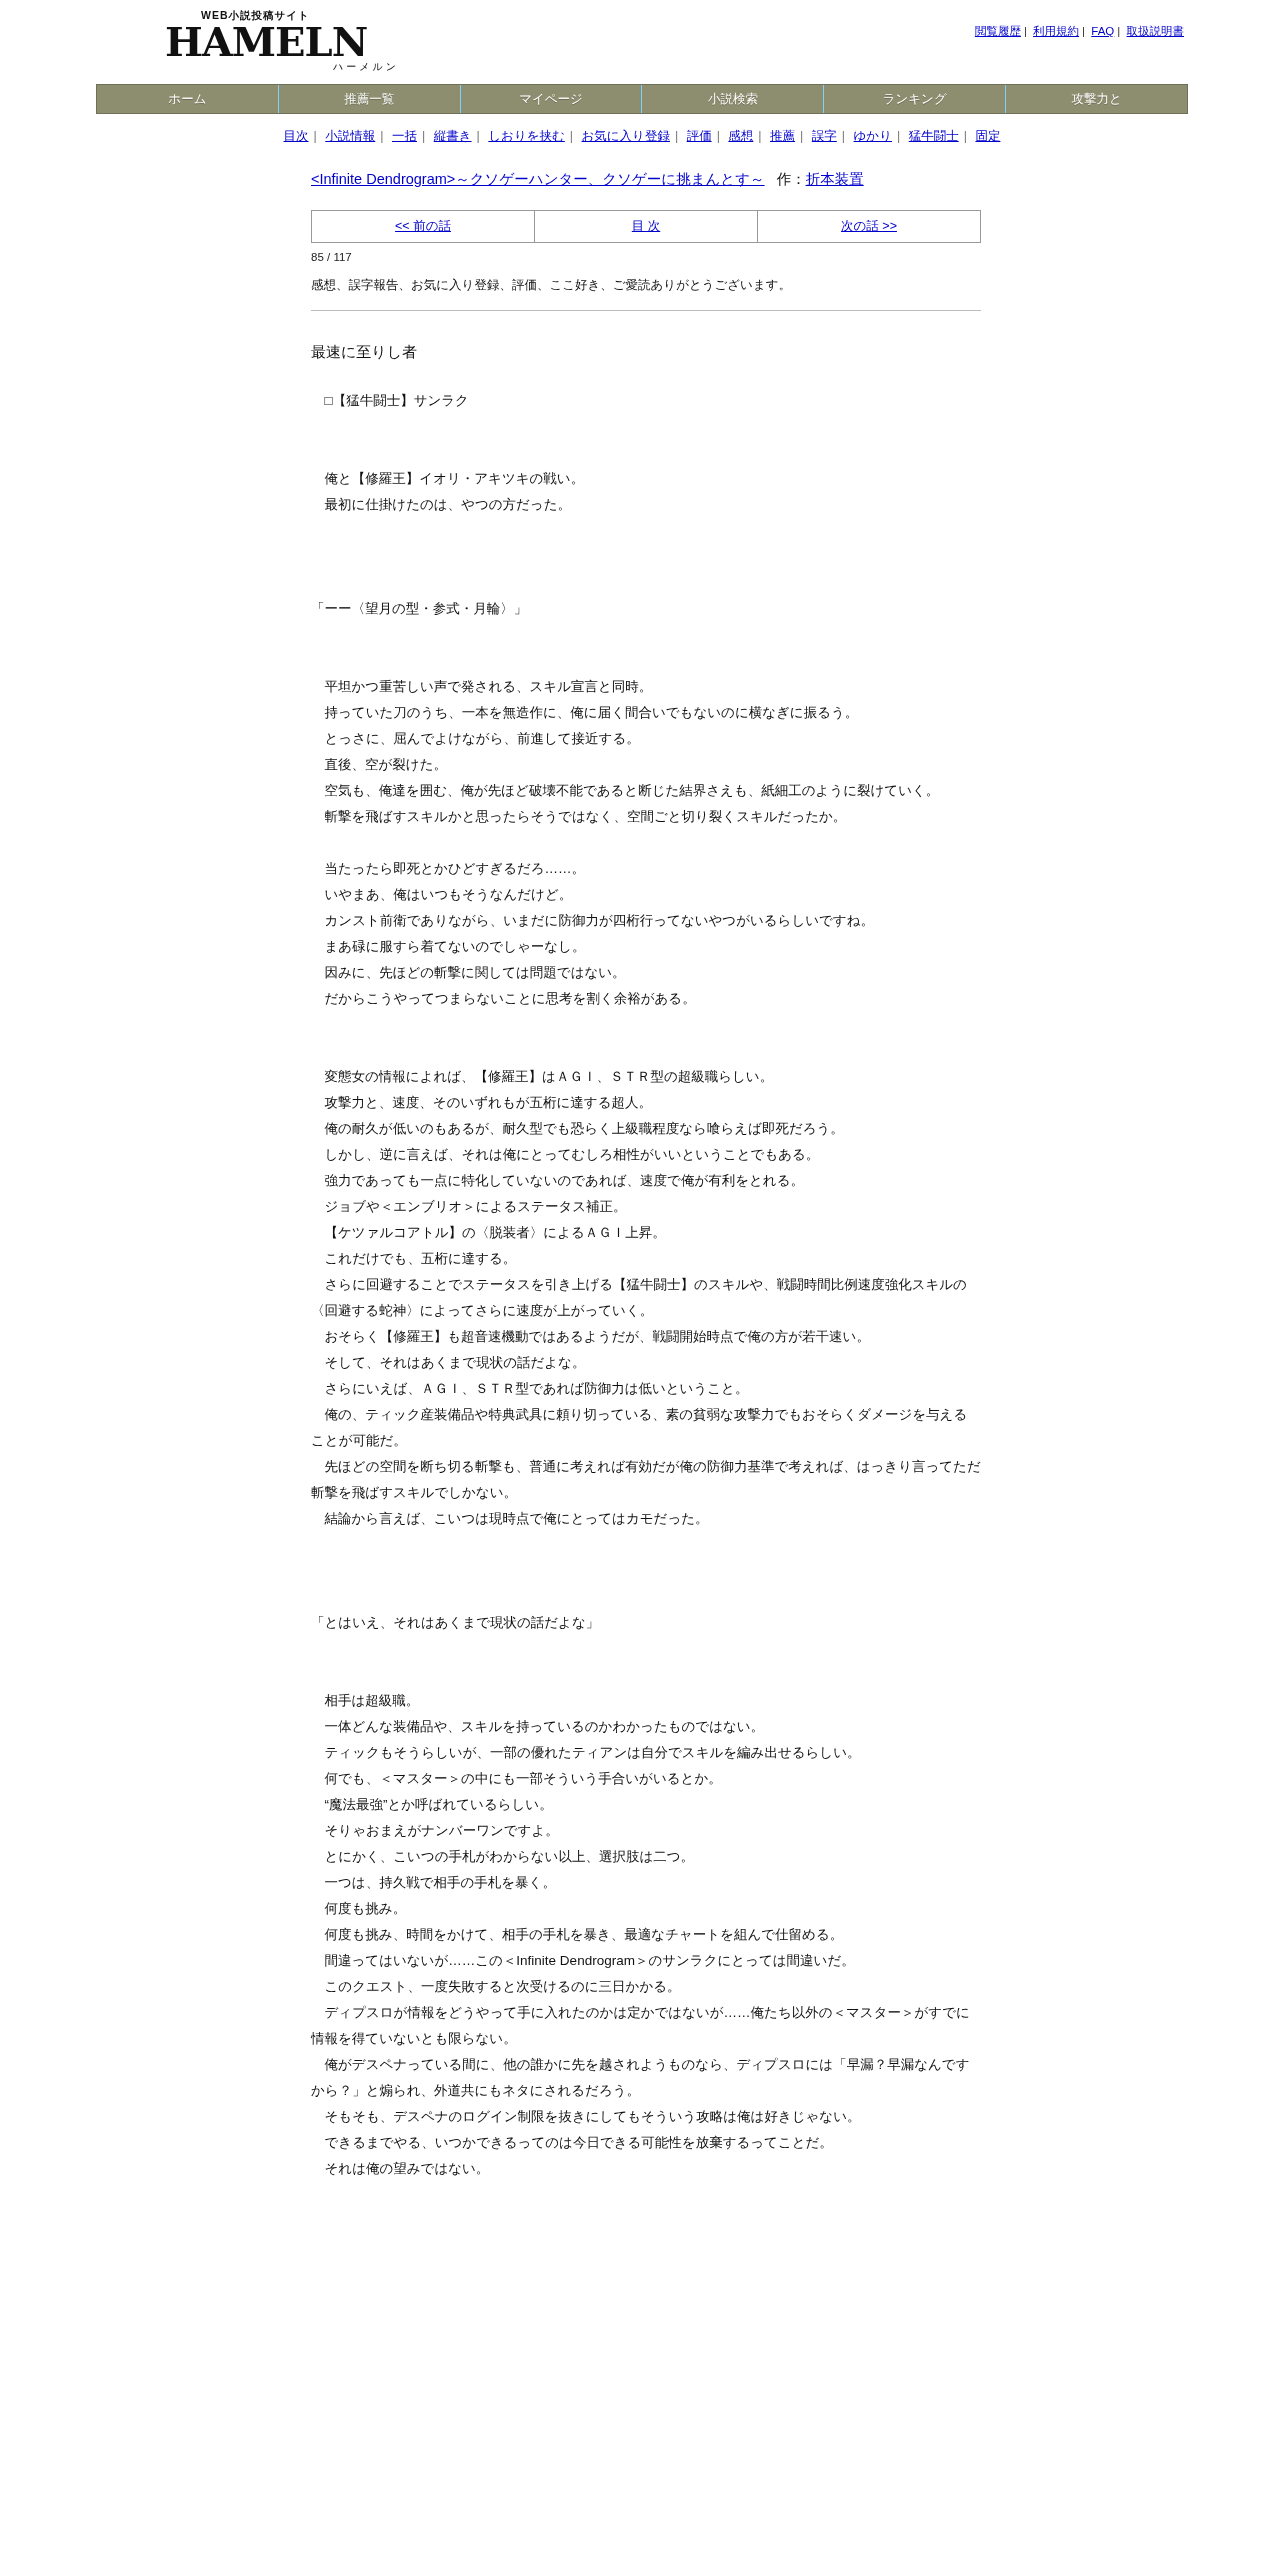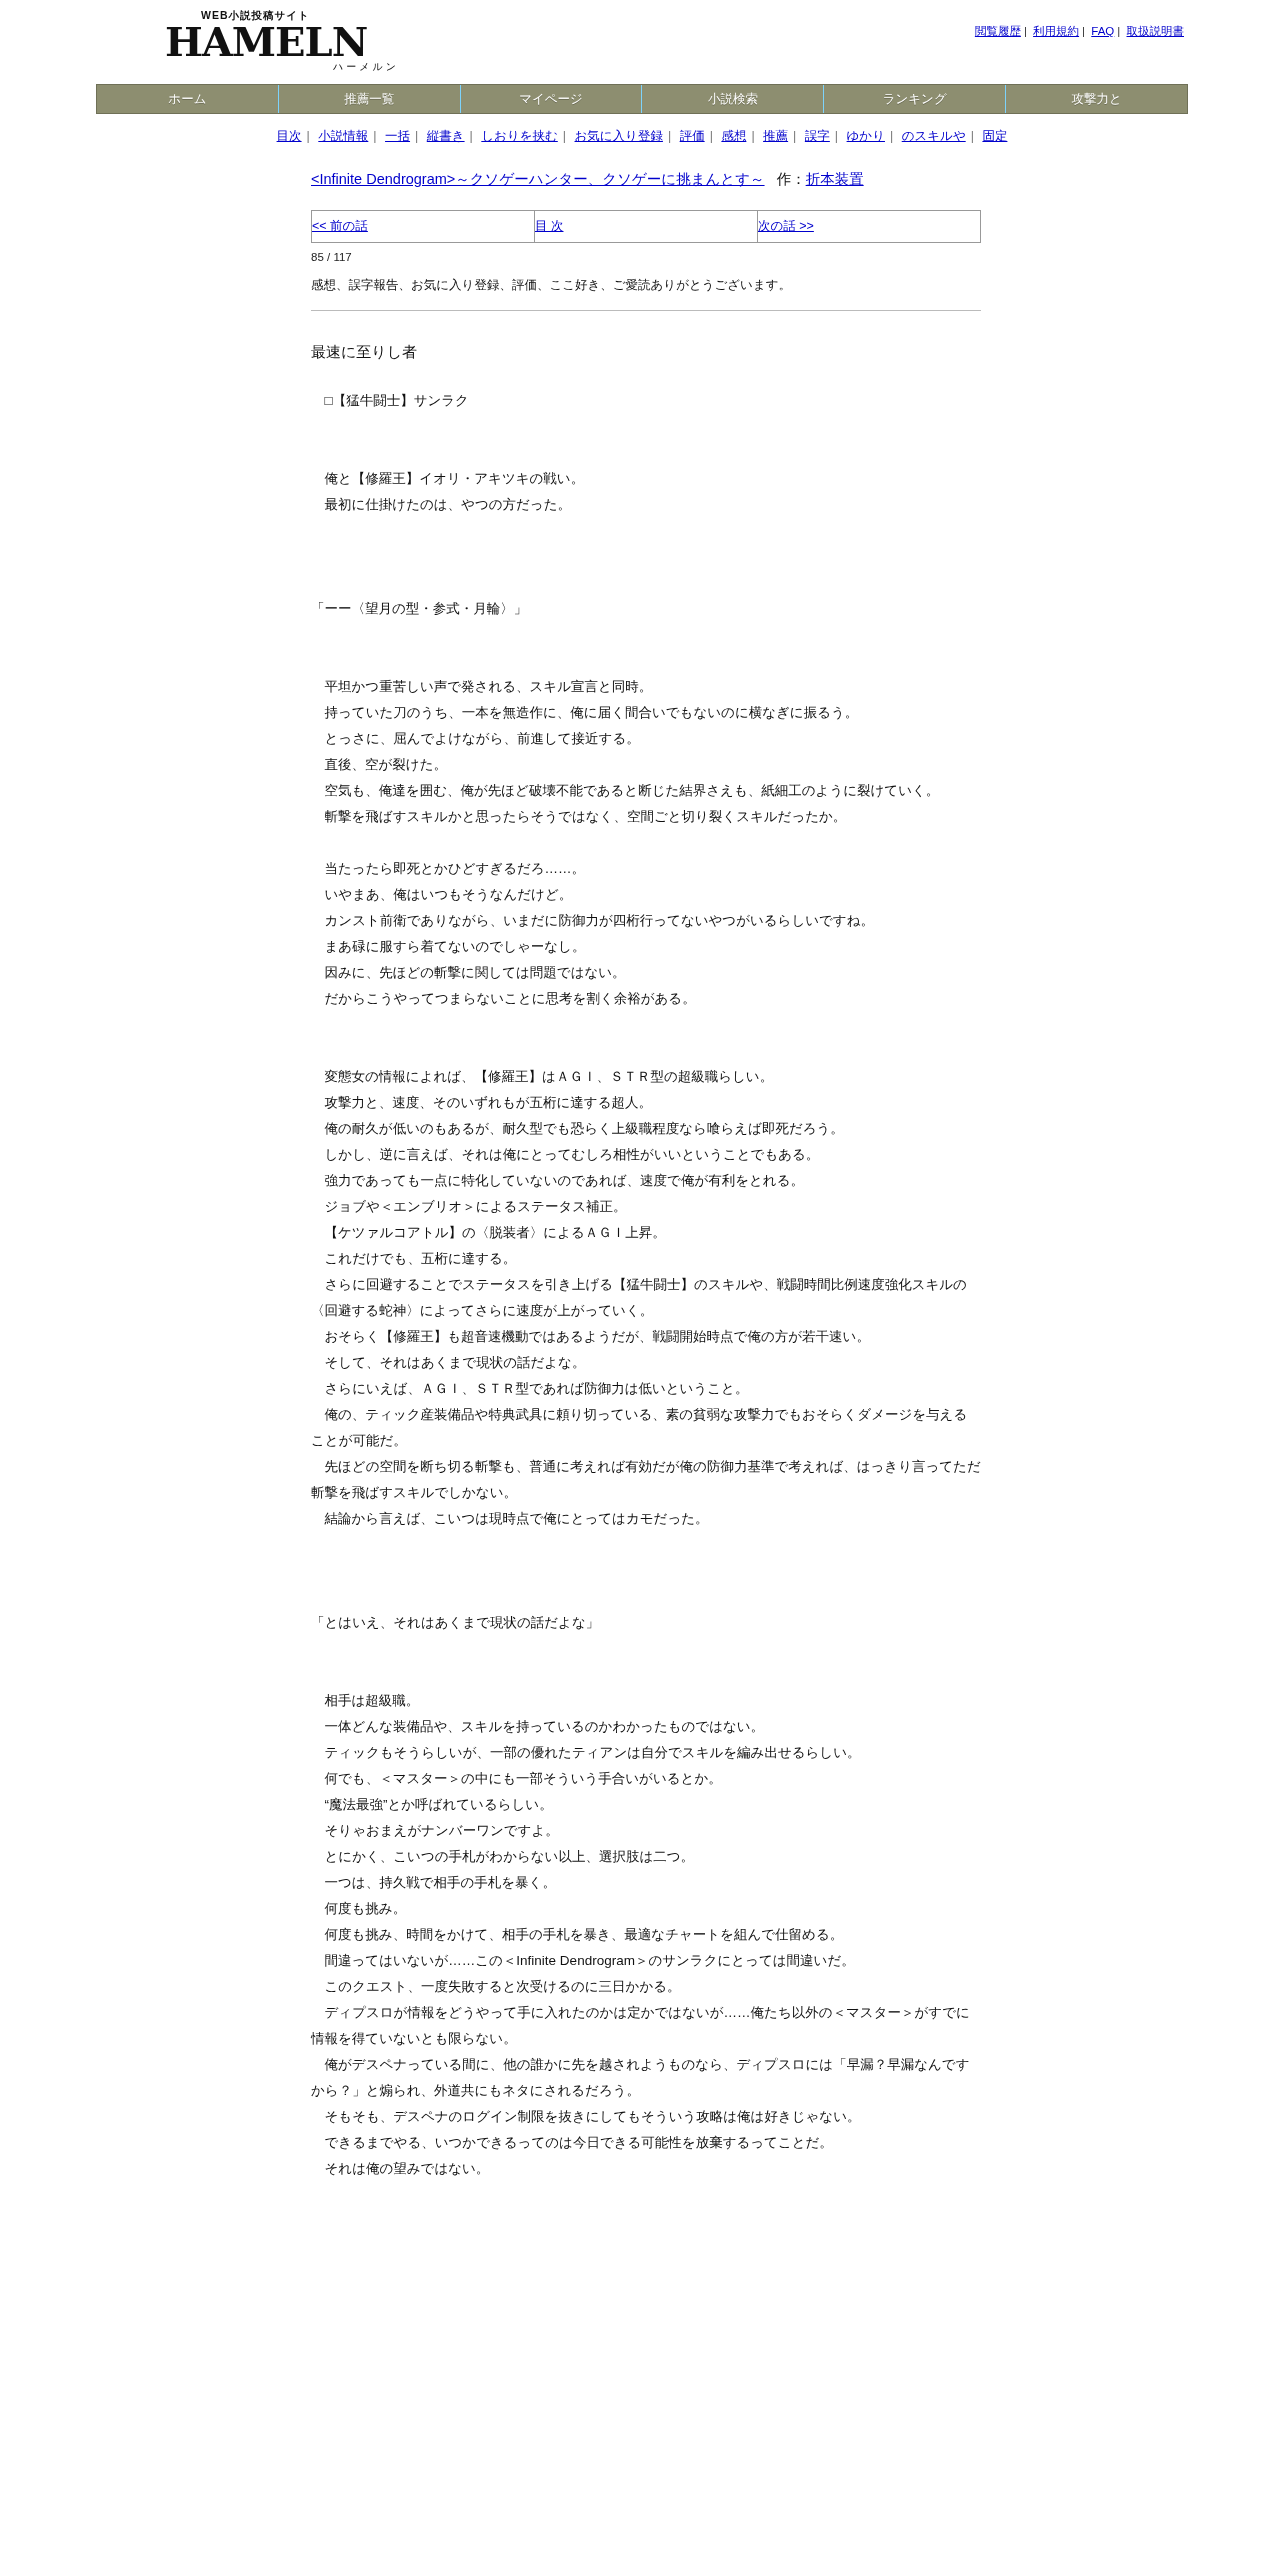--- a/index.html
+++ b/index.html
@@ -115,21 +115,21 @@
 
   .nav-episode {
     margin: 20px 0 8px 0;
     width: 668px;
     border: 1px solid #999;
     border-collapse: collapse;
     display: flex;
   }
   .nav-episode .cell {
     flex: 1 1 0;
-    text-align: left;
+    text-align: center;
     font-size: 12.5px;
     padding: 7px 0;
     border-right: 1px solid #999;
     box-sizing: border-box;
   }
   .nav-episode .cell:last-child { border-right: none; }
 
   .counter {
     text-align: left;
     font-size: 11.5px;
@@ -189,21 +189,21 @@
   <a href="#">小説情報</a><span class="sep">|</span>
   <a href="#">一括</a><span class="sep">|</span>
   <a href="#">縦書き</a><span class="sep">|</span>
   <a href="#">しおりを挟む</a><span class="sep">|</span>
   <a href="#">お気に入り登録</a><span class="sep">|</span>
   <a href="#">評価</a><span class="sep">|</span>
   <a href="#">感想</a><span class="sep">|</span>
   <a href="#">推薦</a><span class="sep">|</span>
   <a href="#">誤字</a><span class="sep">|</span>
   <a href="#">ゆかり</a><span class="sep">|</span>
-  <a href="#">のスキルや</a><span class="sep">|</span>
+  <a href="#">猛牛闘士</a><span class="sep">|</span>
   <a href="#">固定</a>
 </div>
 
 <div class="main">
 
   <div class="novel-title">
     <a href="#">&lt;Infinite Dendrogram&gt;～クソゲーハンター、クソゲーに挑まんとす～</a>
     &nbsp;&nbsp;<span class="author-label">作：</span><a href="#">折本装置</a>
   </div>
 

